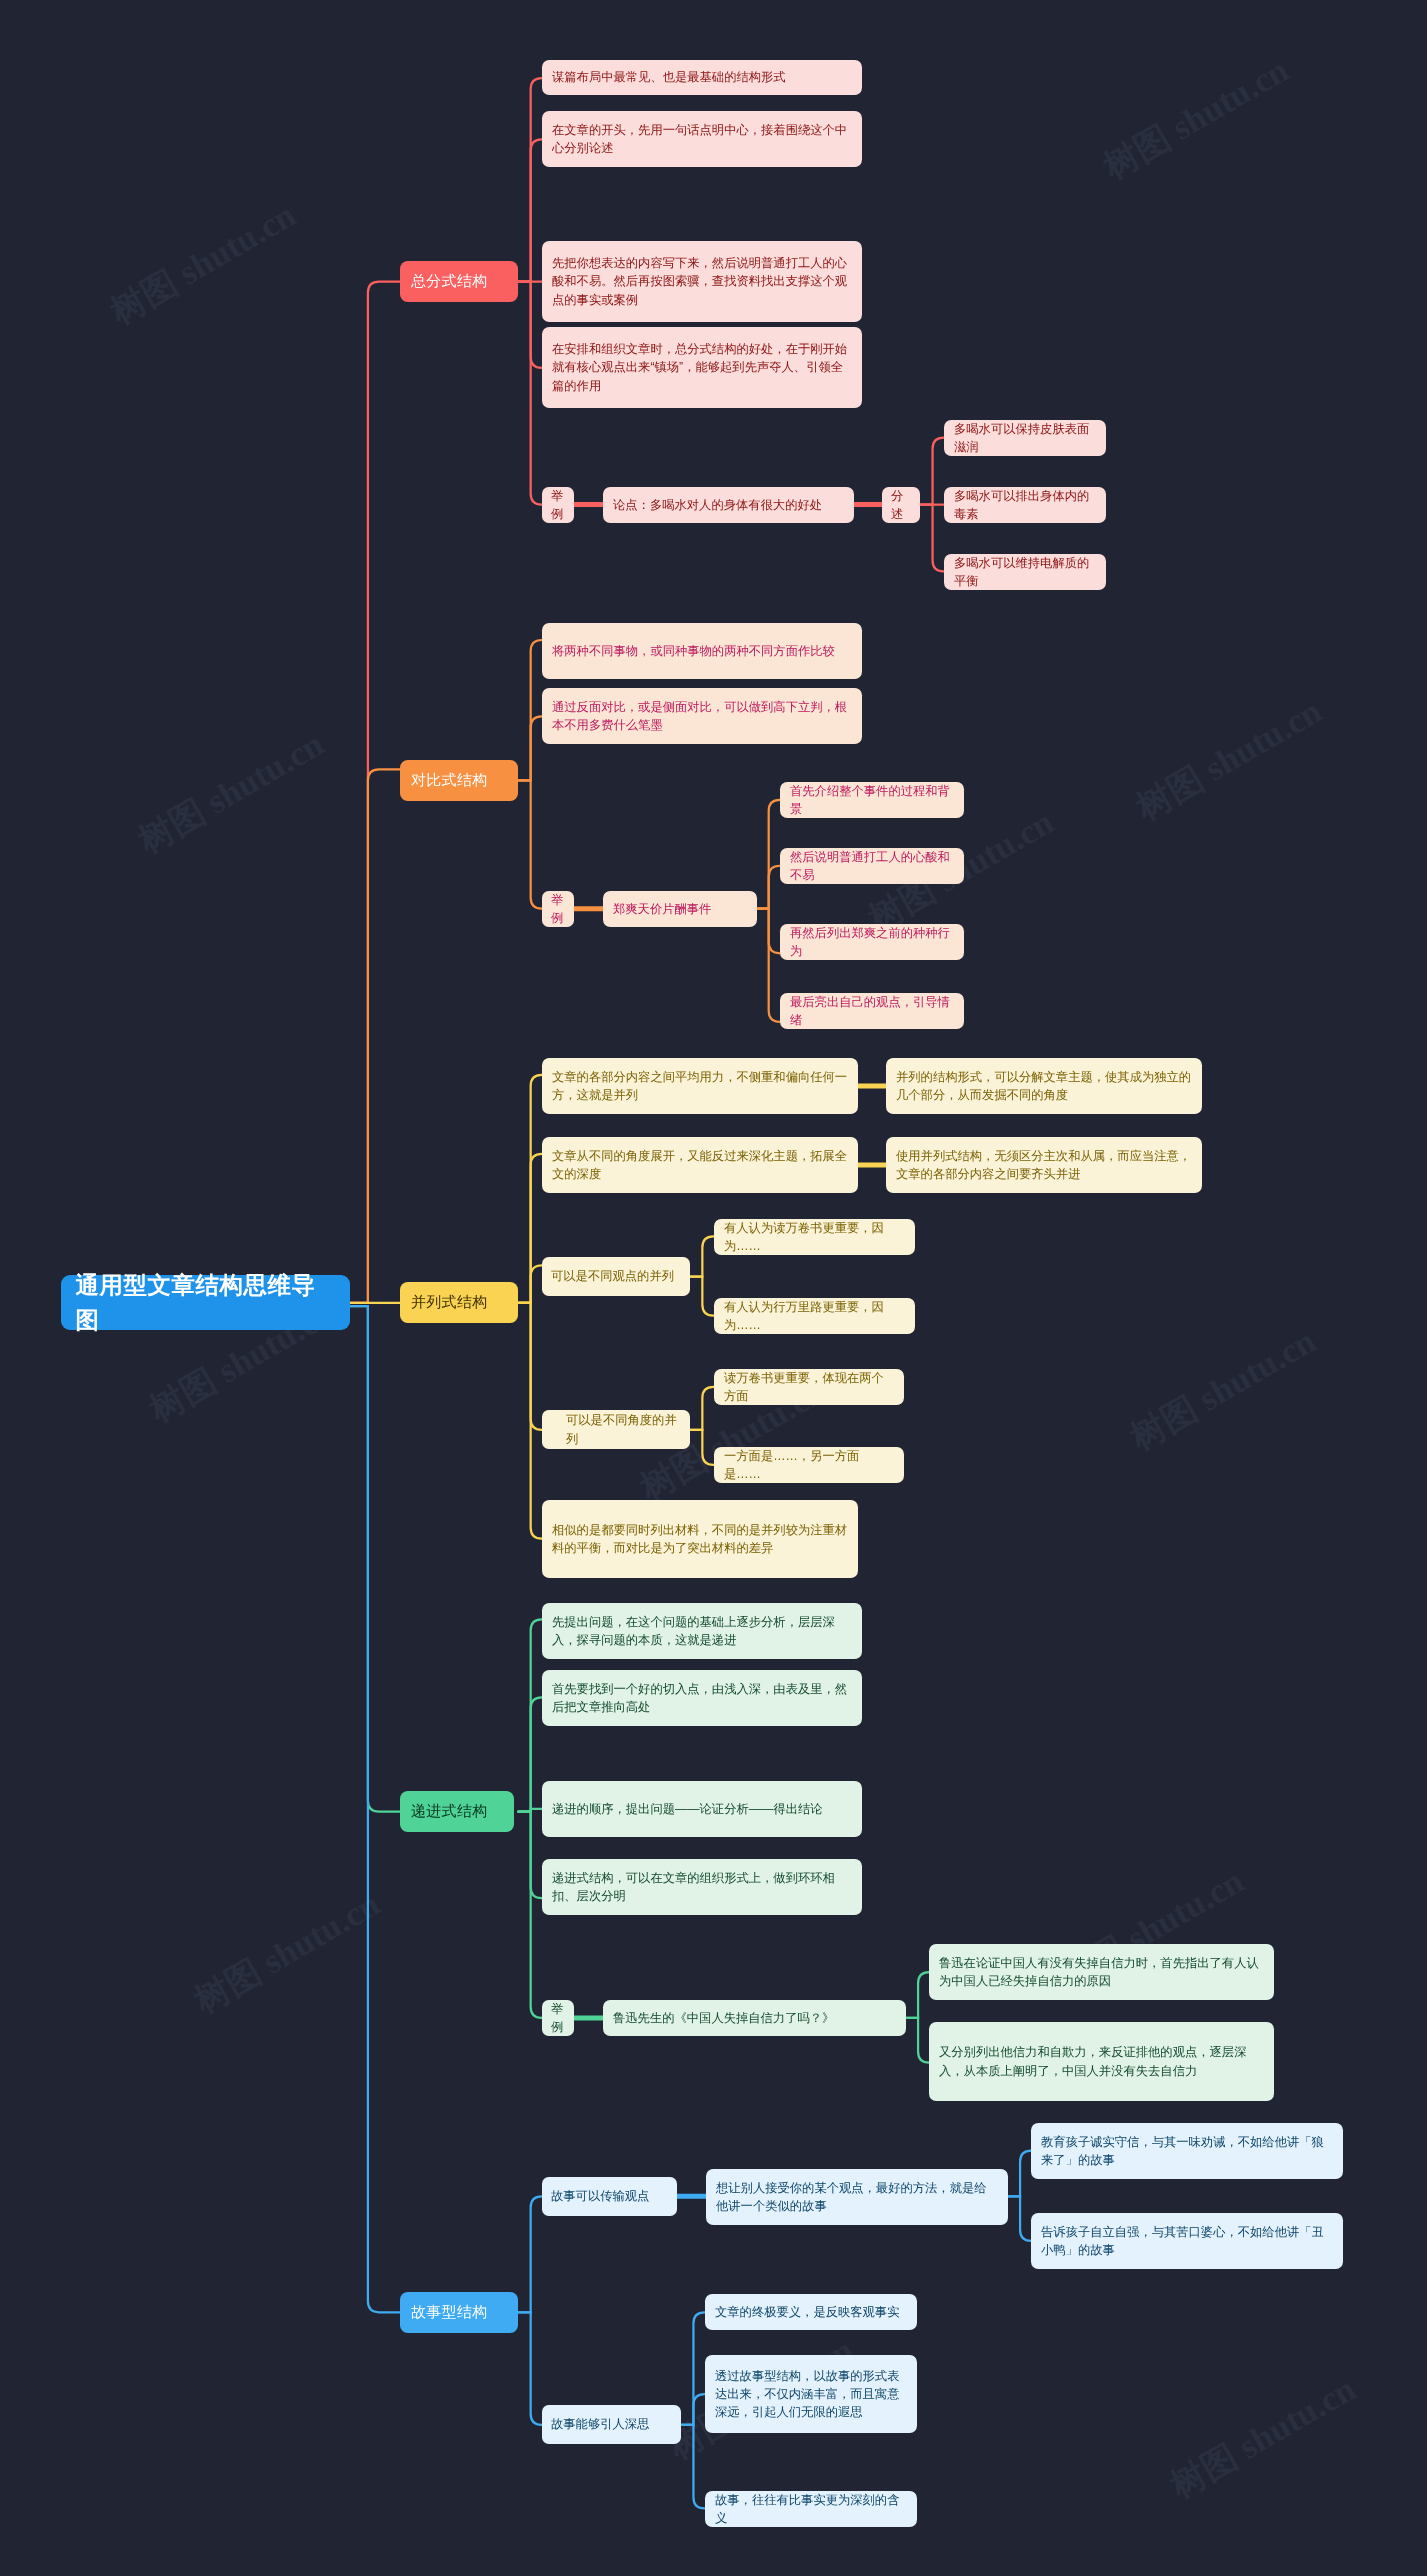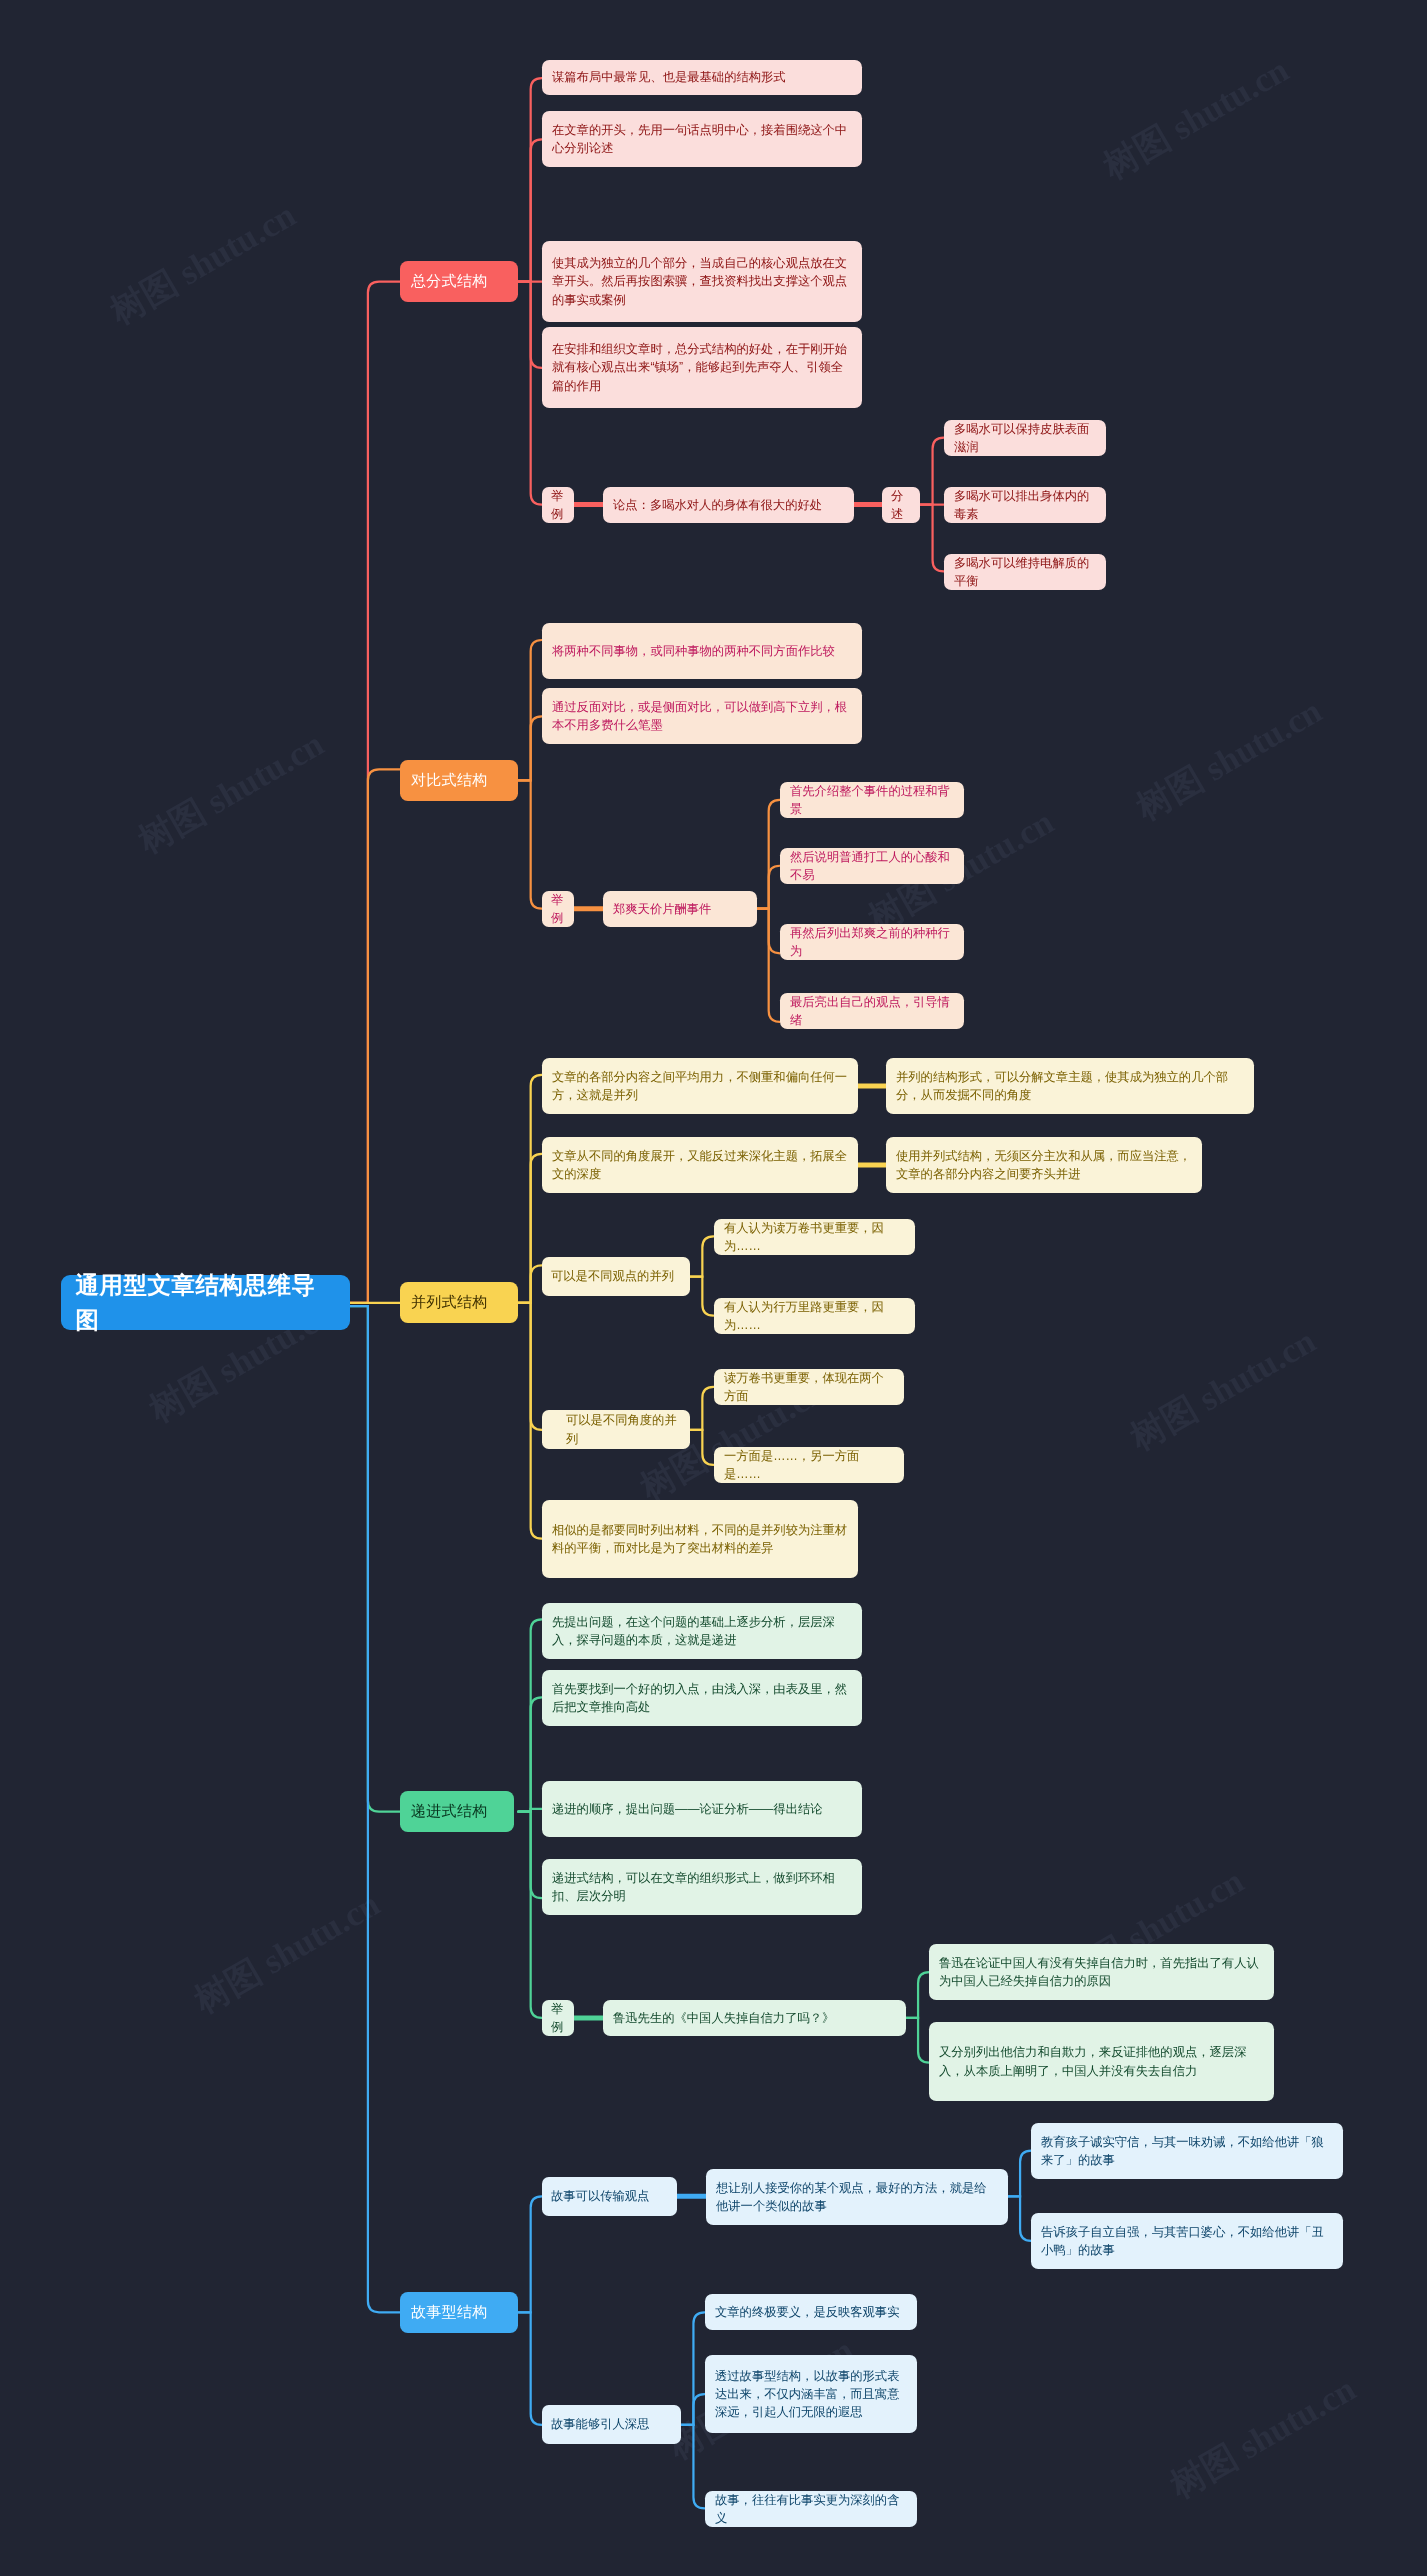--- a/index.html
+++ b/index.html
@@ -150,21 +150,21 @@
     <span>总分式结构</span>
   </div>
 
   <div class="node leaf l-red" style="left:542px;top:60px;width:320px;height:35px;">
     <span>谋篇布局中最常见、也是最基础的结构形式</span>
   </div>
   <div class="node leaf l-red" style="left:542px;top:111px;width:320px;height:56px;">
     <span>在文章的开头，先用一句话点明中心，接着围绕这个中心分别论述</span>
   </div>
   <div class="node leaf l-red" style="left:542px;top:241px;width:320px;height:81px;">
-    <span>使其成为独立的几个部分，当成自己的核心观点放在文章开头。然后再按图索骥，查找资料找出支撑这个观点的事实或案例</span>
+    <span>先把你想表达的内容写下来，然后说明普通打工人的心酸和不易。然后再按图索骥，查找资料找出支撑这个观点的事实或案例</span>
   </div>
   <div class="node leaf l-red" style="left:542px;top:327px;width:320px;height:81px;">
     <span>在安排和组织文章时，总分式结构的好处，在于刚开始就有核心观点出来“镇场”，能够起到先声夺人、引领全篇的作用</span>
   </div>
 
   <div class="node leaf l-red mid" style="left:542px;top:487px;width:32px;height:36px;">
     <span>举例</span>
   </div>
   <div class="node leaf l-red" style="left:603px;top:487px;width:251px;height:36px;">
     <span>论点：多喝水对人的身体有很大的好处</span>
@@ -214,21 +214,21 @@
     <span>最后亮出自己的观点，引导情绪</span>
   </div>
 
   <div class="node branch b-yel" style="left:400px;top:1282px;width:118px;height:41px;">
     <span>并列式结构</span>
   </div>
 
   <div class="node leaf l-yel" style="left:542px;top:1058px;width:316px;height:56px;">
     <span>文章的各部分内容之间平均用力，不侧重和偏向任何一方，这就是并列</span>
   </div>
-  <div class="node leaf l-yel" style="left:886px;top:1058px;width:368px;height:56px;">
+  <div class="node leaf l-yel" style="left:886px;top:1058px;width:316px;height:56px;">
     <span>并列的结构形式，可以分解文章主题，使其成为独立的几个部分，从而发掘不同的角度</span>
   </div>
   <div class="node leaf l-yel" style="left:542px;top:1137px;width:316px;height:56px;justify-content:flex-end;">
     <span>文章从不同的角度展开，又能反过来深化主题，拓展全文的深度</span>
   </div>
   <div class="node leaf l-yel" style="left:886px;top:1137px;width:316px;height:56px;">
     <span>使用并列式结构，无须区分主次和从属，而应当注意，文章的各部分内容之间要齐头并进</span>
   </div>
 
   <div class="node leaf l-yel mid" style="left:542px;top:1257px;width:148px;height:39px;">

